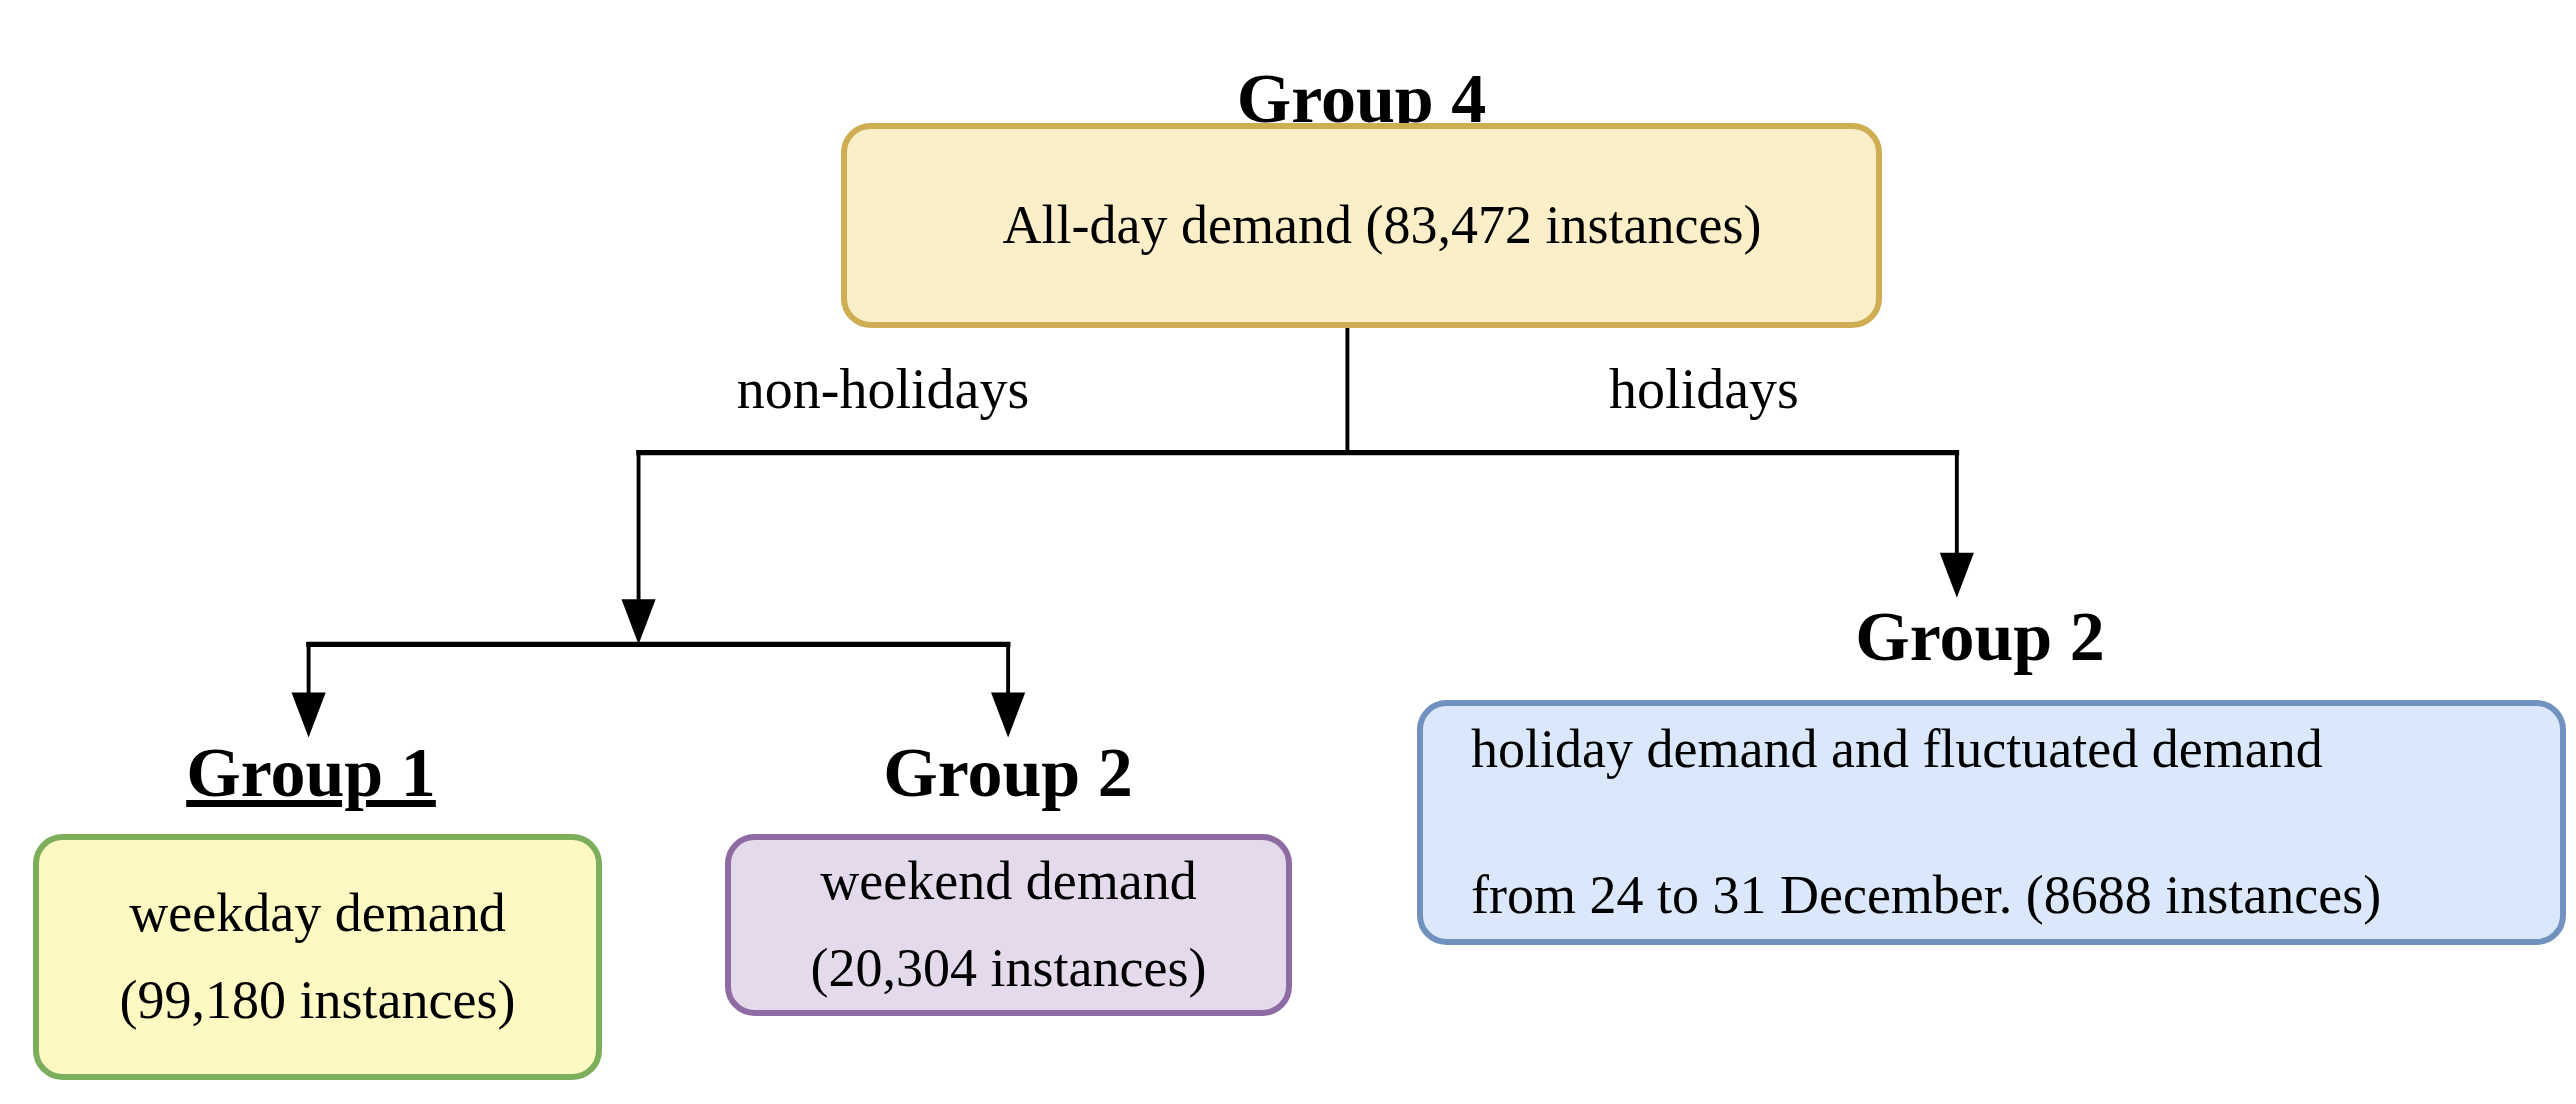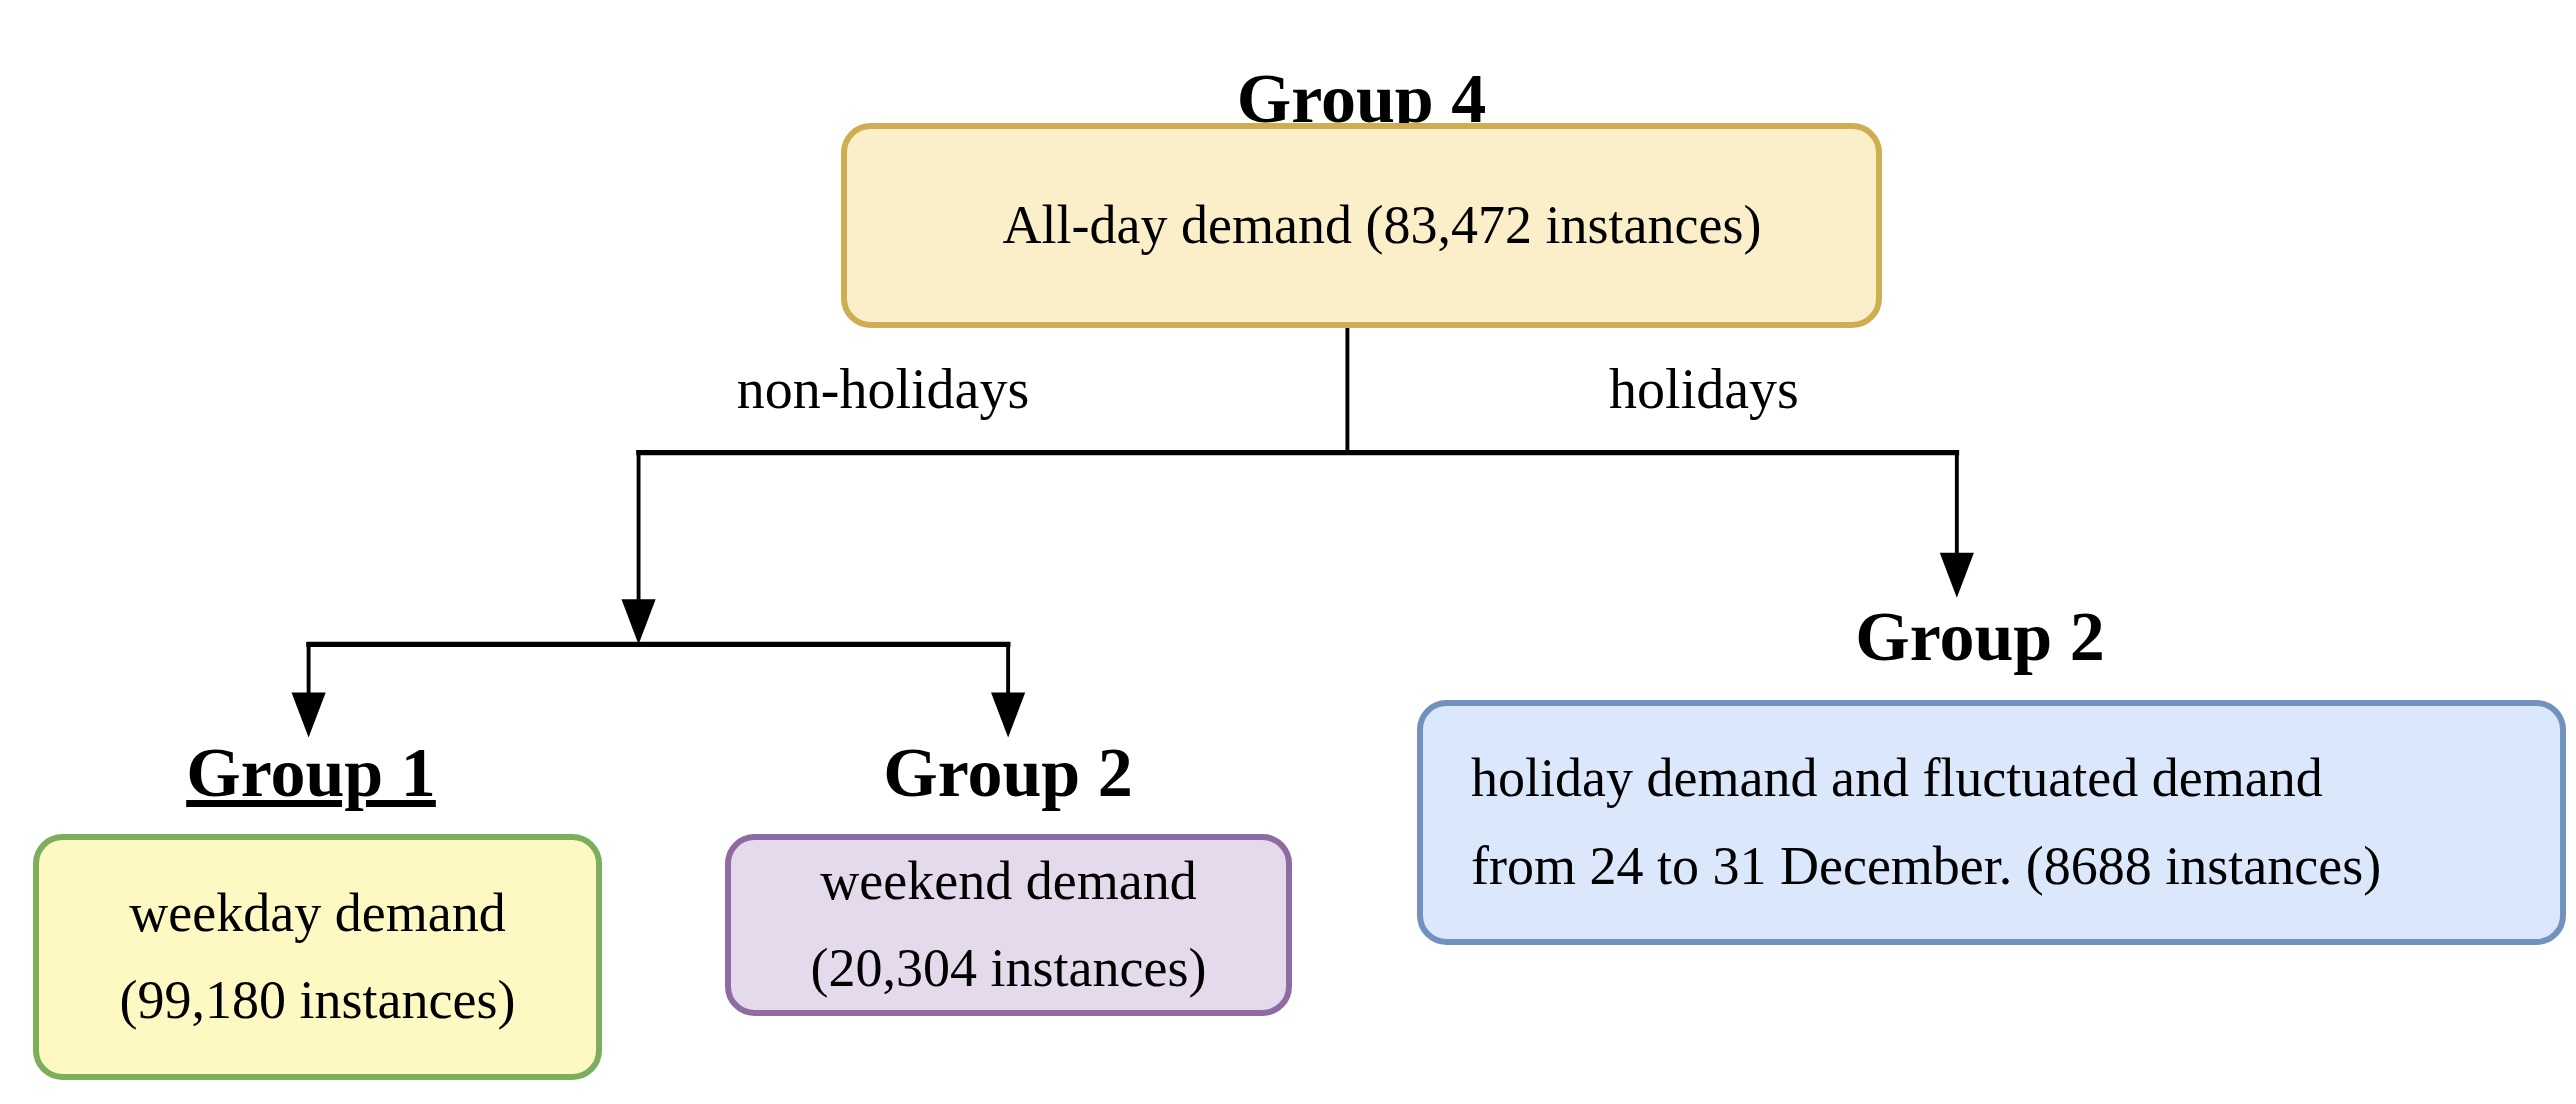--- a/index.html
+++ b/index.html
@@ -52,20 +52,21 @@
     justify-content: center;
     font-size: 54px;
     line-height: 1.62;
     text-align: center;
   }
   .node.align-left {
     align-items: flex-start;
     text-align: left;
     padding-left: 48px;
     padding-right: 33px;
+    justify-content: space-between;
   }
   .node .node-line { white-space: nowrap; }
 </style>
 </head>
 <body>
 
 <div class="canvas">
 
   <svg class="connectors" viewBox="0 0 3317 1422" aria-hidden="true">
 

